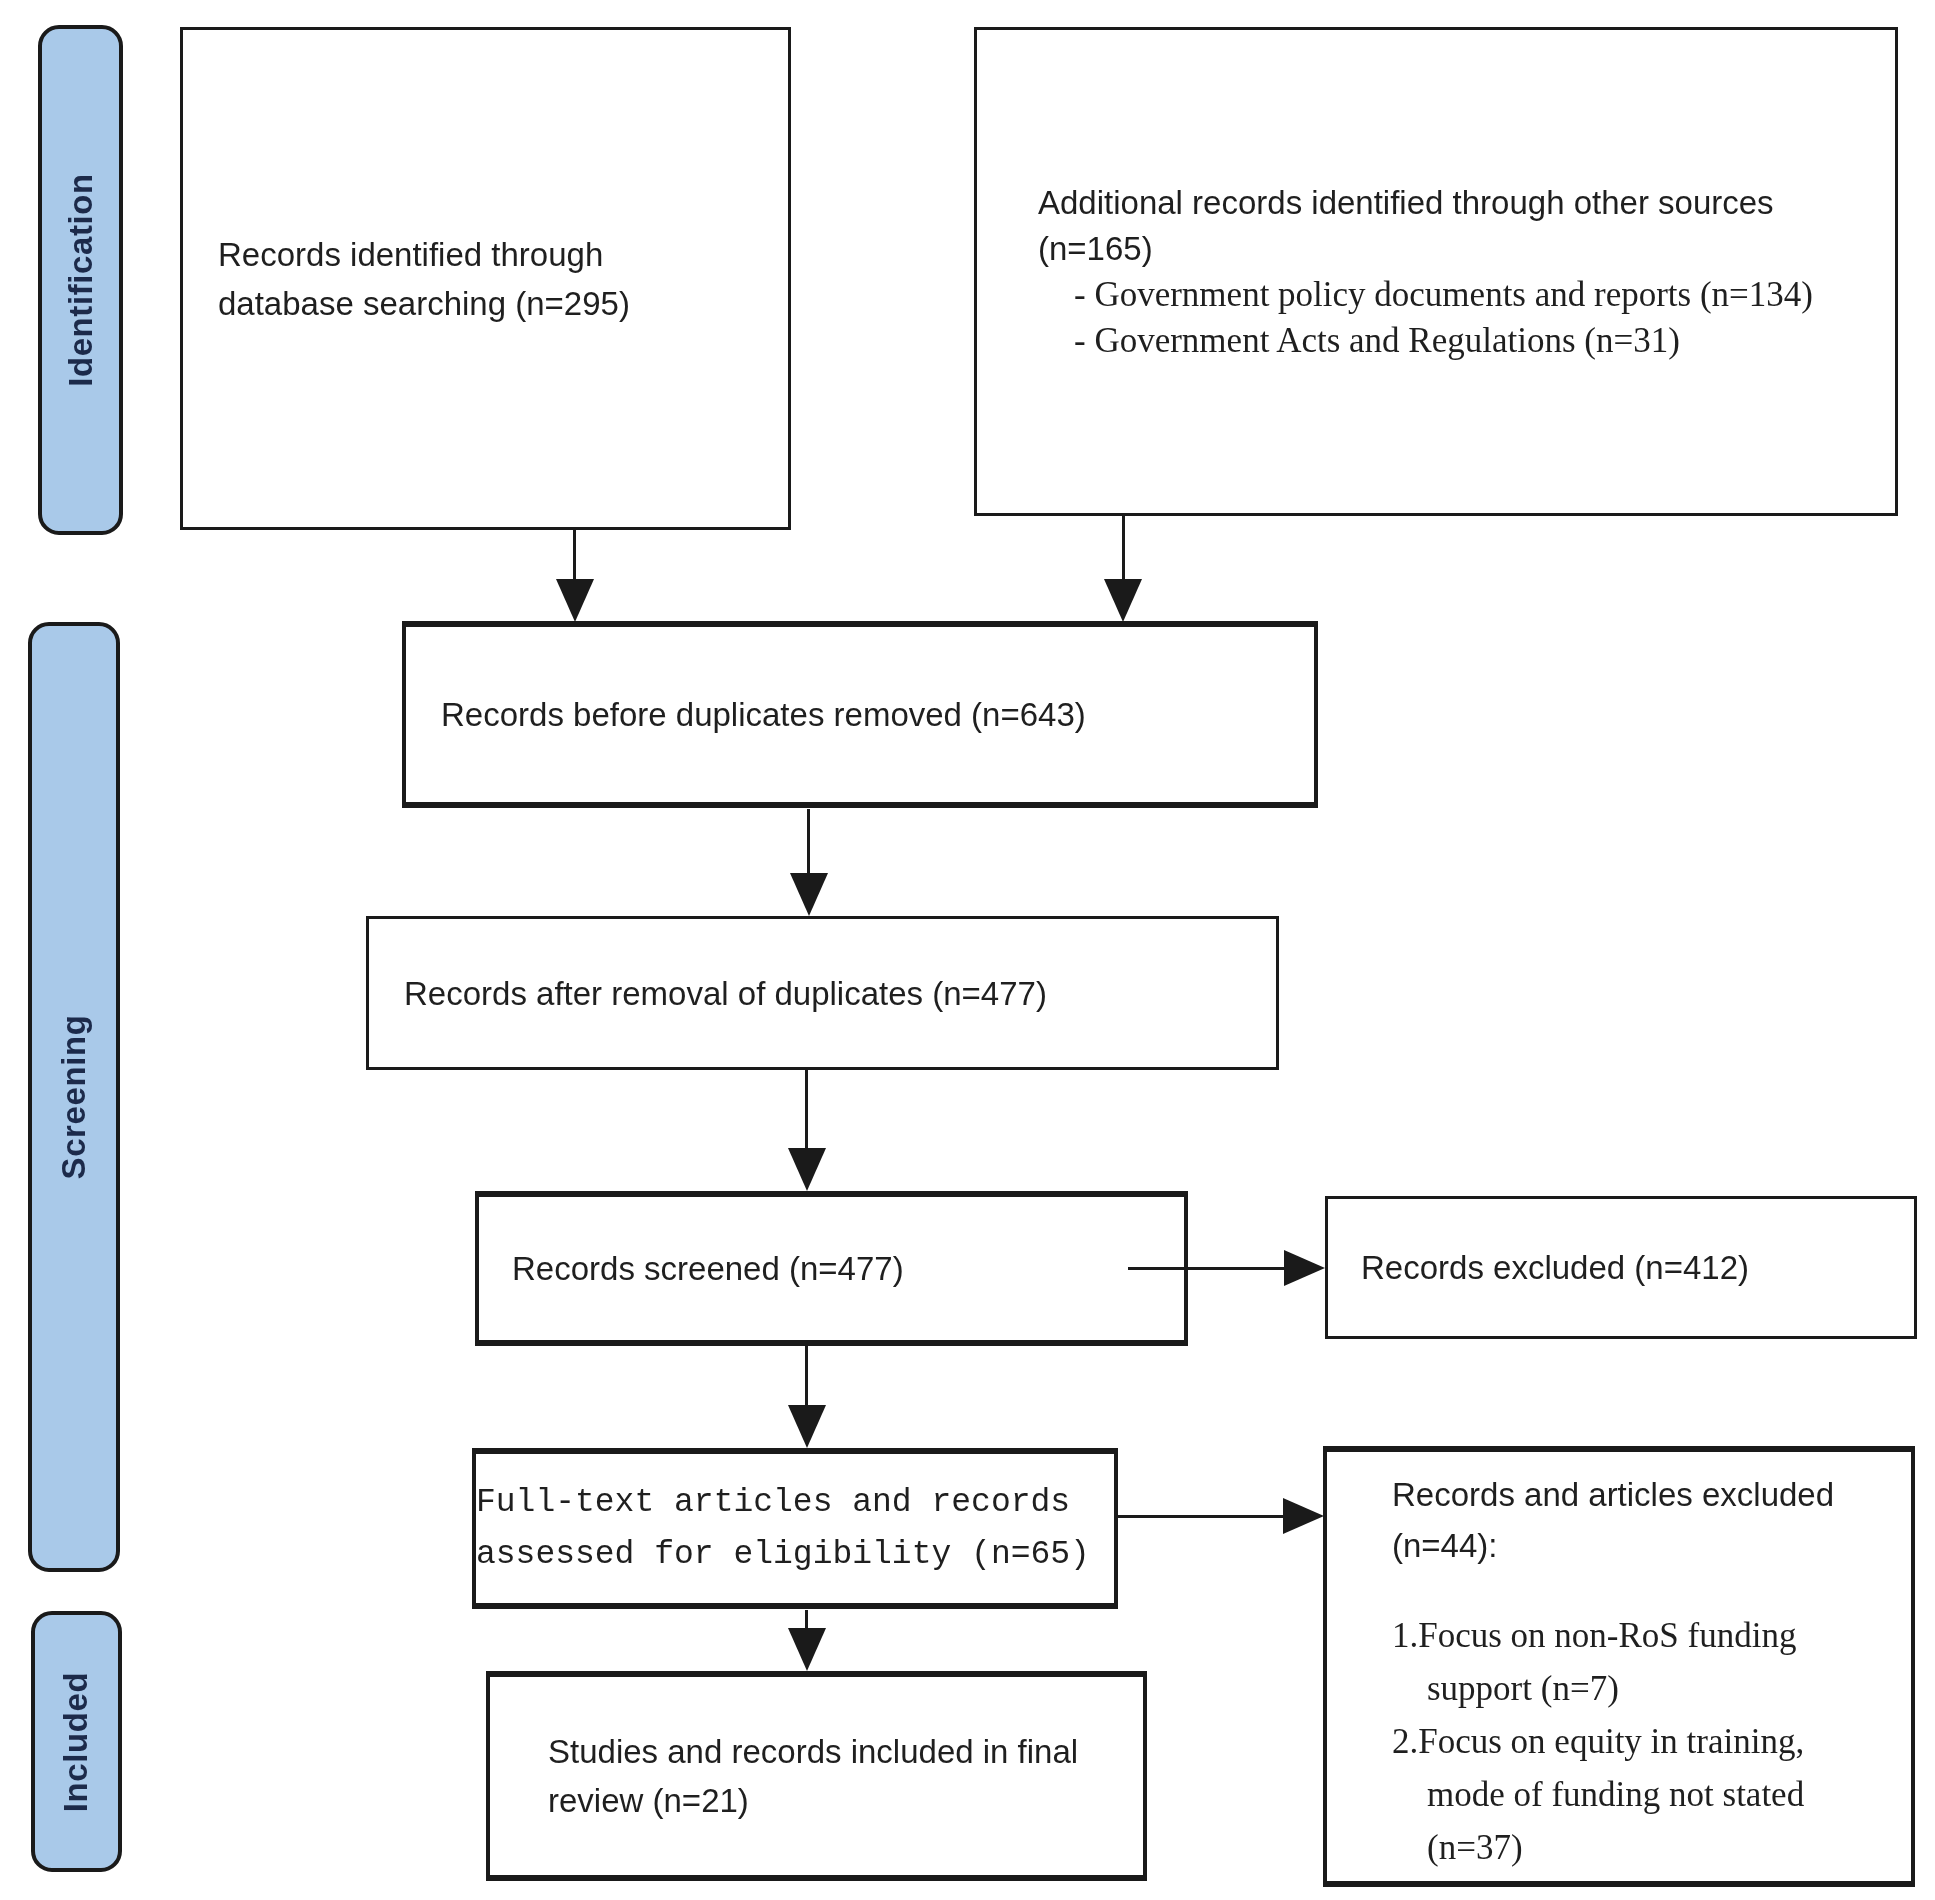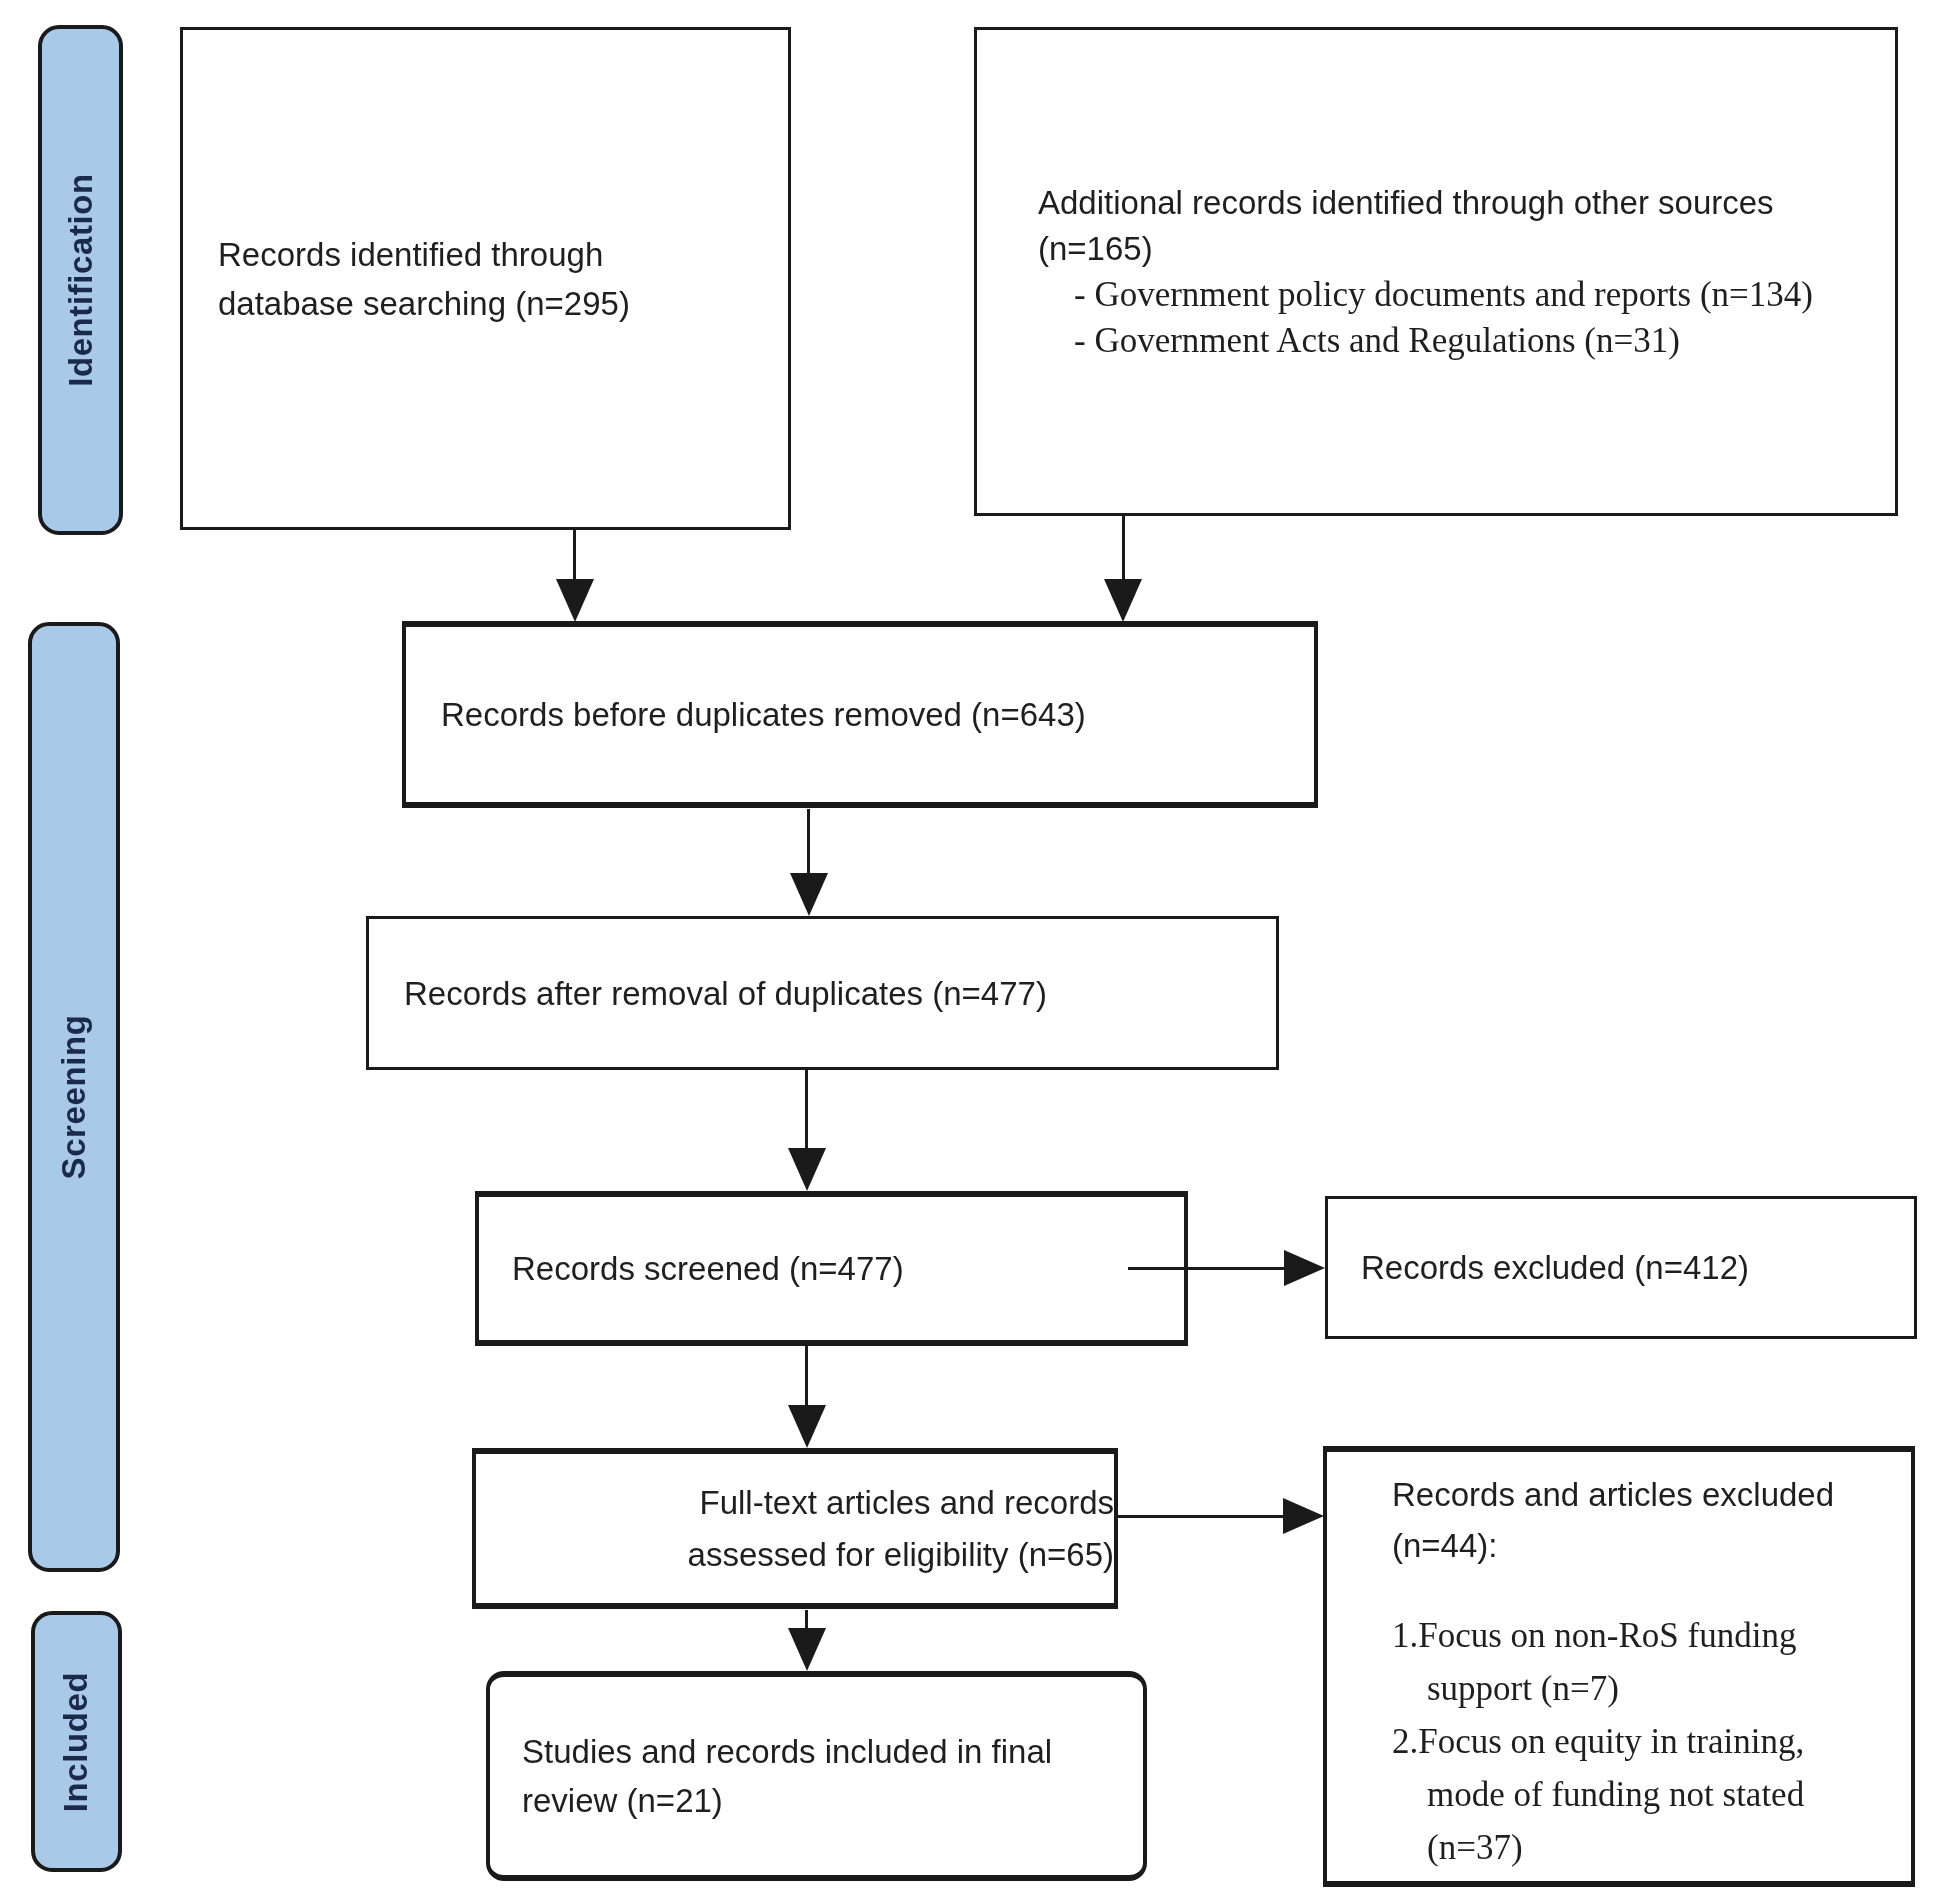--- a/index.html
+++ b/index.html
@@ -39,21 +39,21 @@
     box-sizing: border-box;
     display: flex;
     flex-direction: column;
     justify-content: center;
   }
   .fbox.heavy-tb { border-width: 6.2px 4.3px; }
   .fbox.top-align { justify-content: flex-start; }
   .txt { font-size: 33px; line-height: 49px; white-space: nowrap; }
   .txt-wrapless { white-space: nowrap; margin-left: 29px; }
   .serif { font-family: "Liberation Serif", serif; font-size: 35px; }
-  .center { text-align: right; }
+  .center { text-align: left; font-family: Liberation Mono, monospace; }
   .lh75 { line-height: 46px; }
   .lh82 { line-height: 51px; }
   .lh84 { line-height: 52px; }
   .lh86 { line-height: 53px; }
   .bullet { padding-left: 36px; }
   .hang { padding-left: 35px; }
   .gap60 { height: 38px; }
   
   .vline { position: absolute; width: 3.1px; background: var(--box-border, #1a1a1a); }
   .hline { position: absolute; height: 3.1px; background: var(--box-border, #1a1a1a); }
@@ -122,21 +122,21 @@
     <div class="txt lh82 txt-wrapless">Records and articles excluded</div>
     <div class="txt lh82 txt-wrapless">(n=44):</div>
     <div class="gap60"></div>
     <div class="serif lh86 txt-wrapless">1.Focus on non-RoS funding</div>
     <div class="serif lh86 hang txt-wrapless">support (n=7)</div>
     <div class="serif lh86 txt-wrapless">2.Focus on equity in training,</div>
     <div class="serif lh86 hang txt-wrapless">mode of funding not stated</div>
     <div class="serif lh86 hang txt-wrapless">(n=37)</div>
   </div>
 
-  <div class="fbox heavy-tb" style="left:486px; top:1671px; width:661px; height:210px; padding-left:32px;border-radius:18px;">
+  <div class="fbox heavy-tb" style="left:486px; top:1671px; width:661px; height:210px; padding-left:58px;">
     <div class="txt">Studies and records included in final</div>
     <div class="txt">review (n=21)</div>
   </div>
 
   <div class="vline" style="left:573px; top:530px; height:52px;"></div>
   <div class="head-down" style="left:556px; top:579px;"></div>
 
   <div class="vline" style="left:1122px; top:516px; height:66px;"></div>
   <div class="head-down" style="left:1104px; top:579px;"></div>
 

